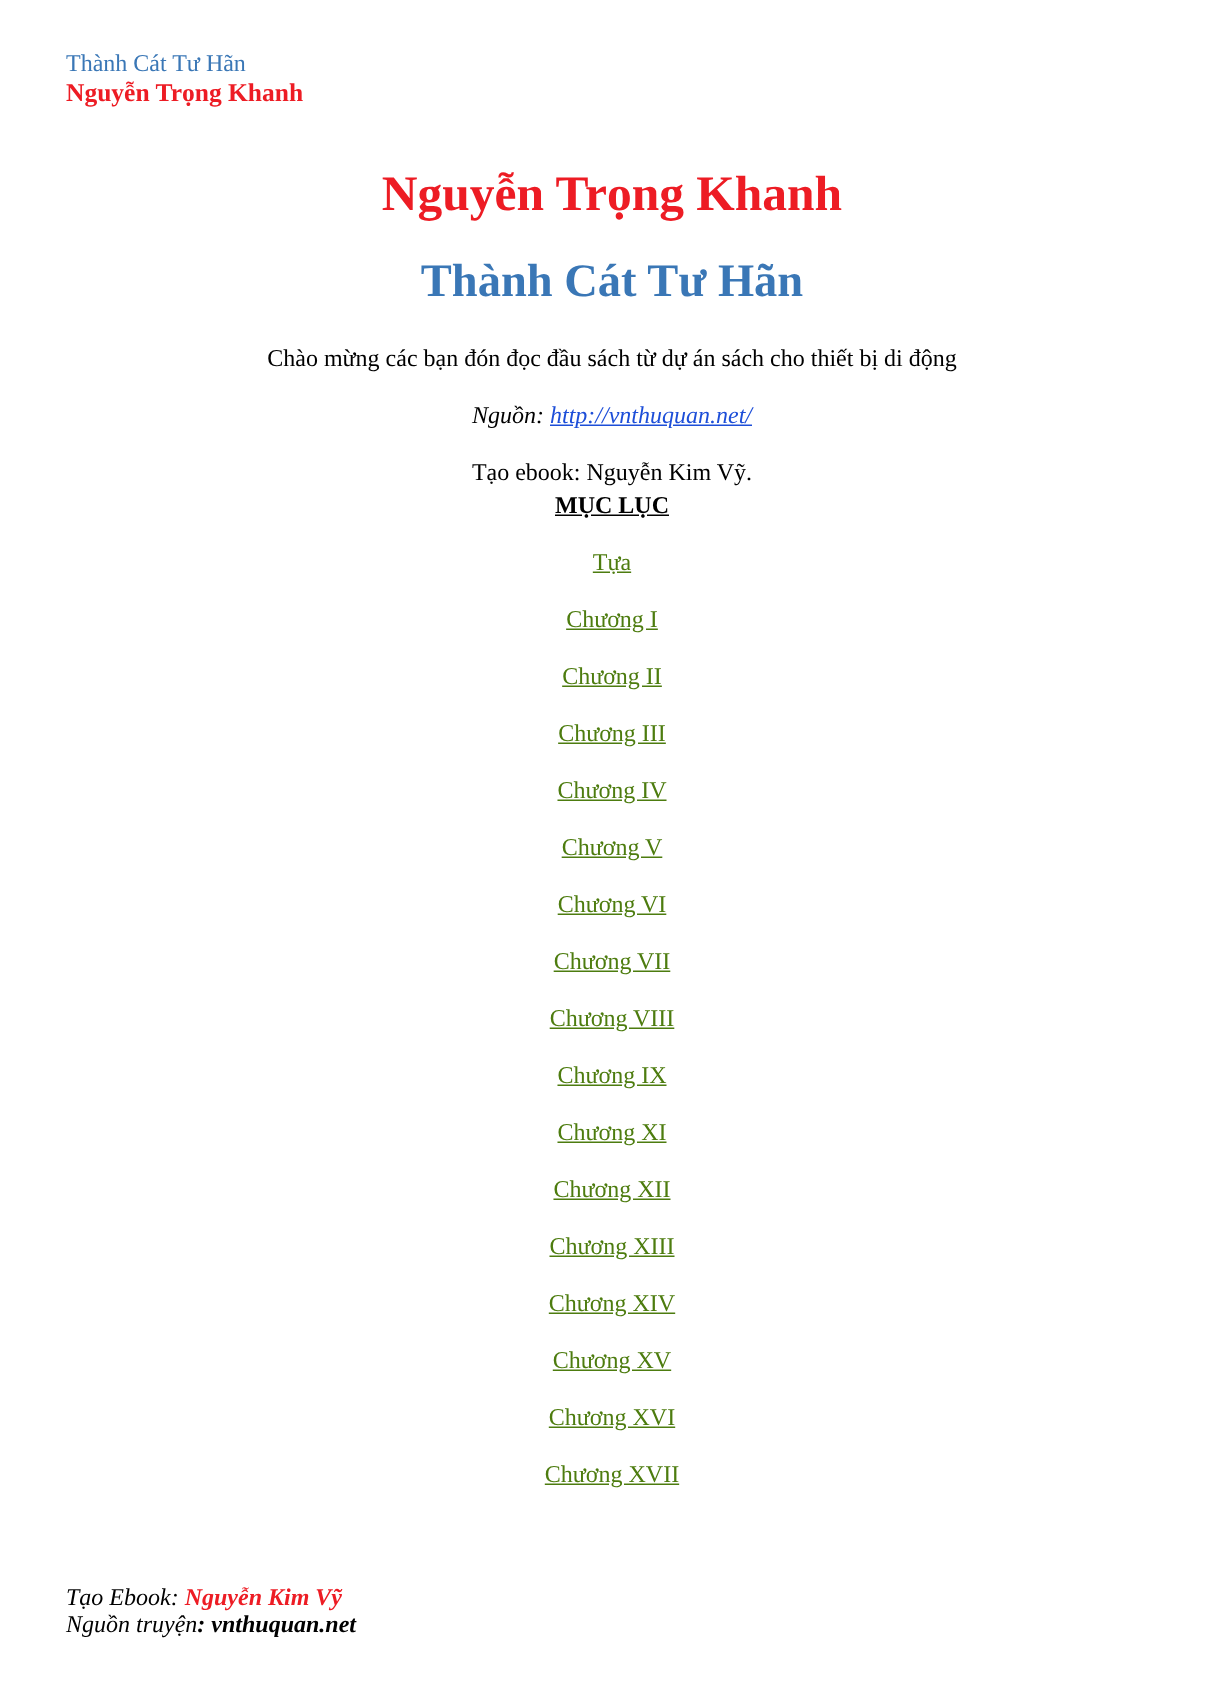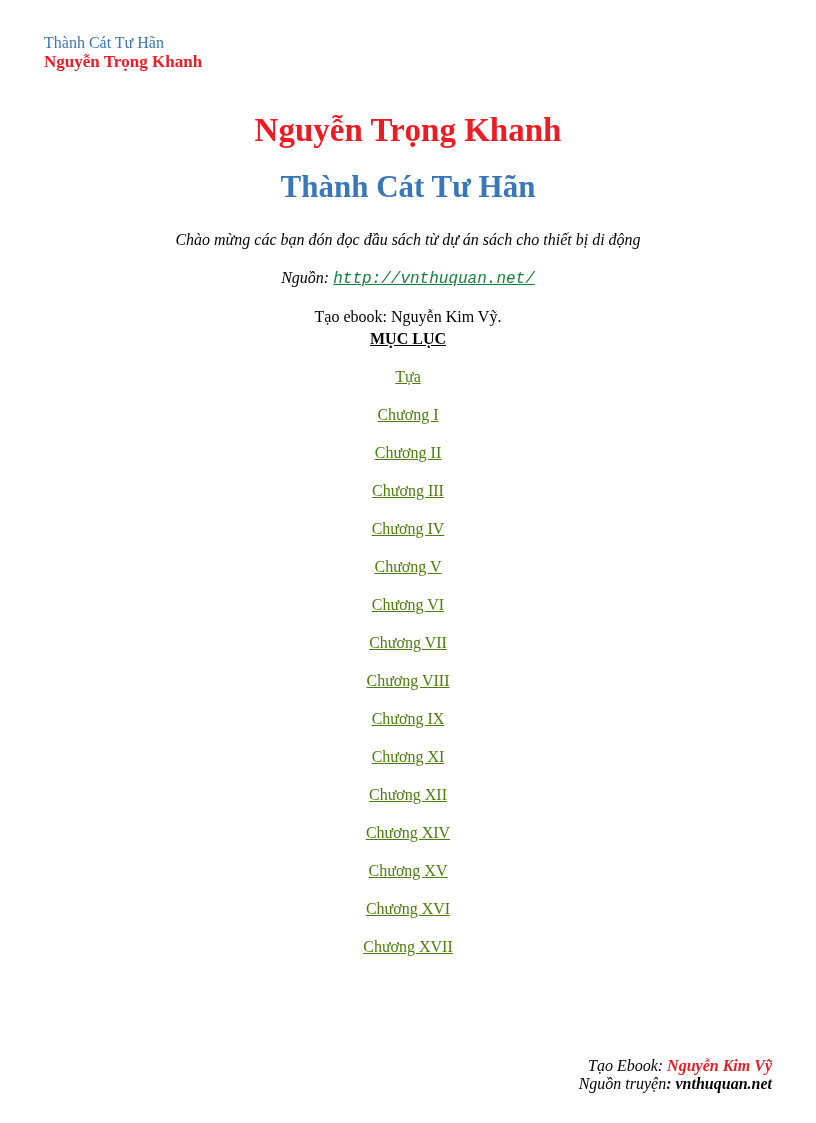--- a/index.html
+++ b/index.html
@@ -31,31 +31,29 @@
       margin-bottom: 20px;
     }
     .title-book {
       color: #3a77b6;
       font-size: 31px;
       margin-bottom: 26px;
     }
     .welcome {
       font-size: 16px;
       margin-bottom: 20px;
-      font-style: italic;
     }
     .source-line {
       font-style: italic;
       font-size: 16px;
       margin-bottom: 20px;
     }
     .source-link {
-      color: #15803d;
+      color: #1d4ed8;
       text-decoration: underline;
-      font-family: Liberation Mono, monospace;
     }
     .ebook-creator {
       font-size: 16px;
       margin-bottom: 4px;
     }
     .toc-heading {
       font-weight: bold;
       text-decoration: underline;
       font-size: 16px;
       margin-bottom: 20px;
@@ -73,21 +71,20 @@
     }
     .footer {
       position: absolute;
       left: 44px;
       right: 44px;
       bottom: 30px;
       display: flex;
       justify-content: space-between;
       font-size: 16px;
       font-style: italic;
-      align-items: flex-end;
     }
     .footer-creator-name {
       color: #ed1c24;
       font-weight: bold;
       font-style: italic;
     }
     .footer-source-name {
       font-weight: bold;
     }
   </style>
@@ -119,20 +116,21 @@
       <li class="toc-item"><a href="#" class="toc-link">Chương II</a></li>
       <li class="toc-item"><a href="#" class="toc-link">Chương III</a></li>
       <li class="toc-item"><a href="#" class="toc-link">Chương IV</a></li>
       <li class="toc-item"><a href="#" class="toc-link">Chương V</a></li>
       <li class="toc-item"><a href="#" class="toc-link">Chương VI</a></li>
       <li class="toc-item"><a href="#" class="toc-link">Chương VII</a></li>
       <li class="toc-item"><a href="#" class="toc-link">Chương VIII</a></li>
       <li class="toc-item"><a href="#" class="toc-link">Chương IX</a></li>
       <li class="toc-item"><a href="#" class="toc-link">Chương XI</a></li>
       <li class="toc-item"><a href="#" class="toc-link">Chương XII</a></li>
+      <li class="toc-item"><a href="#" class="toc-link">Chương XIII</a></li>
       <li class="toc-item"><a href="#" class="toc-link">Chương XIV</a></li>
       <li class="toc-item"><a href="#" class="toc-link">Chương XV</a></li>
       <li class="toc-item"><a href="#" class="toc-link">Chương XVI</a></li>
       <li class="toc-item"><a href="#" class="toc-link">Chương XVII</a></li>
     </ul>
 </div>
 
 <div class="footer">
   <span>
     <span>Tạo Ebook</span>: <span class="footer-creator-name">Nguyễn Kim Vỹ</span>

